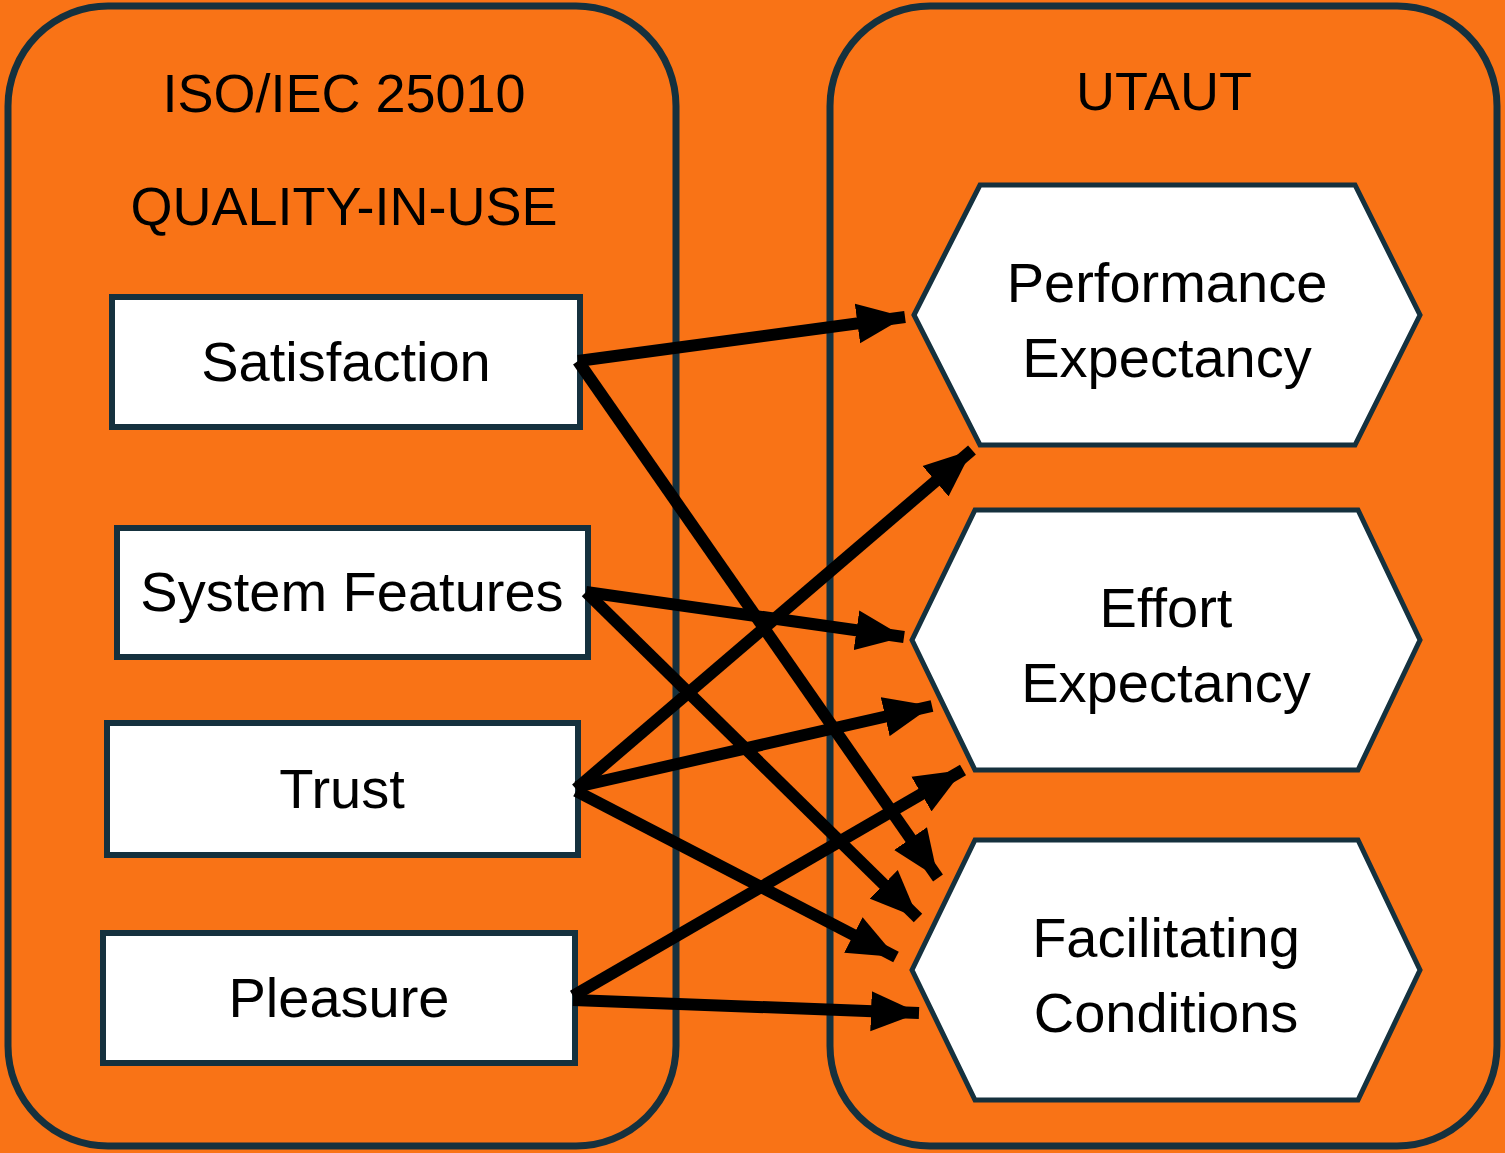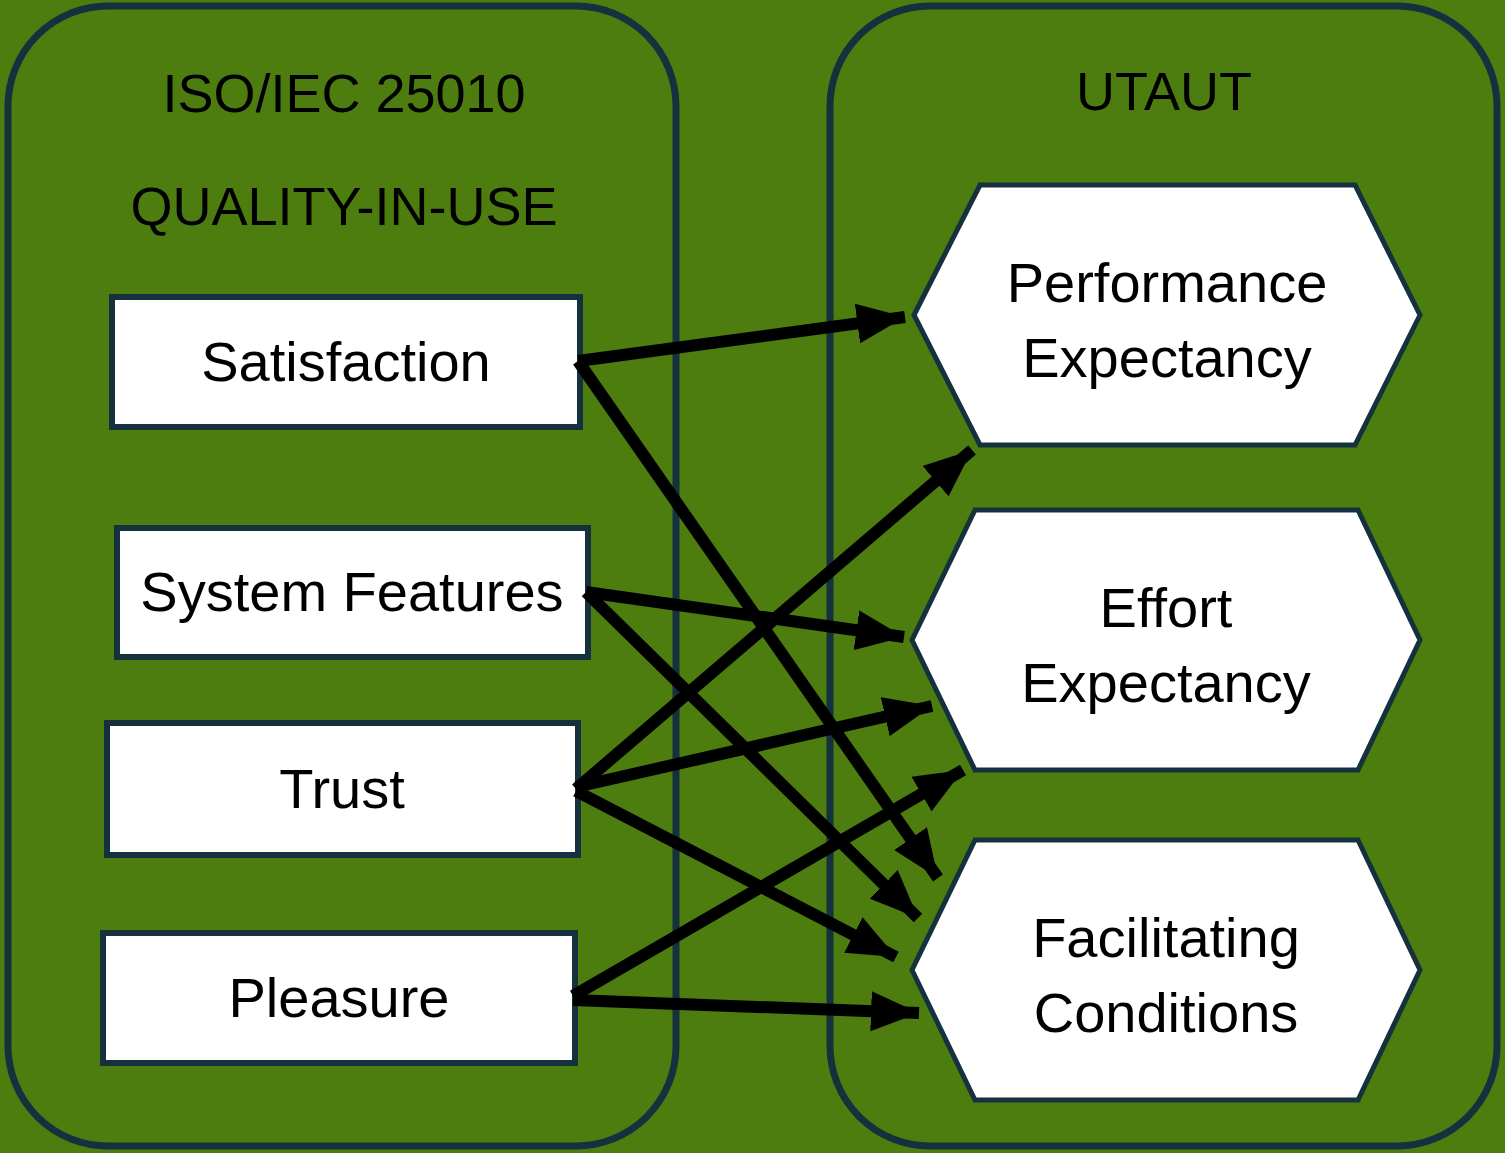--- a/index.html
+++ b/index.html
@@ -4,21 +4,21 @@
 <style>
   html, body {
     margin: 0;
     padding: 0;
     background: #ffffff;
   }
   .stage {
     position: relative;
     width: 1505px;
     height: 1153px;
-    background: #4d7c0f;
+    background: #f97316;
     font-family: "Liberation Sans", sans-serif;
   }
   svg { display: block; }
   text {
     font-family: "Liberation Sans", sans-serif;
     font-size: 56px;
     fill: #000000;
   }
   text.title { font-size: 54px; }
 </style>

